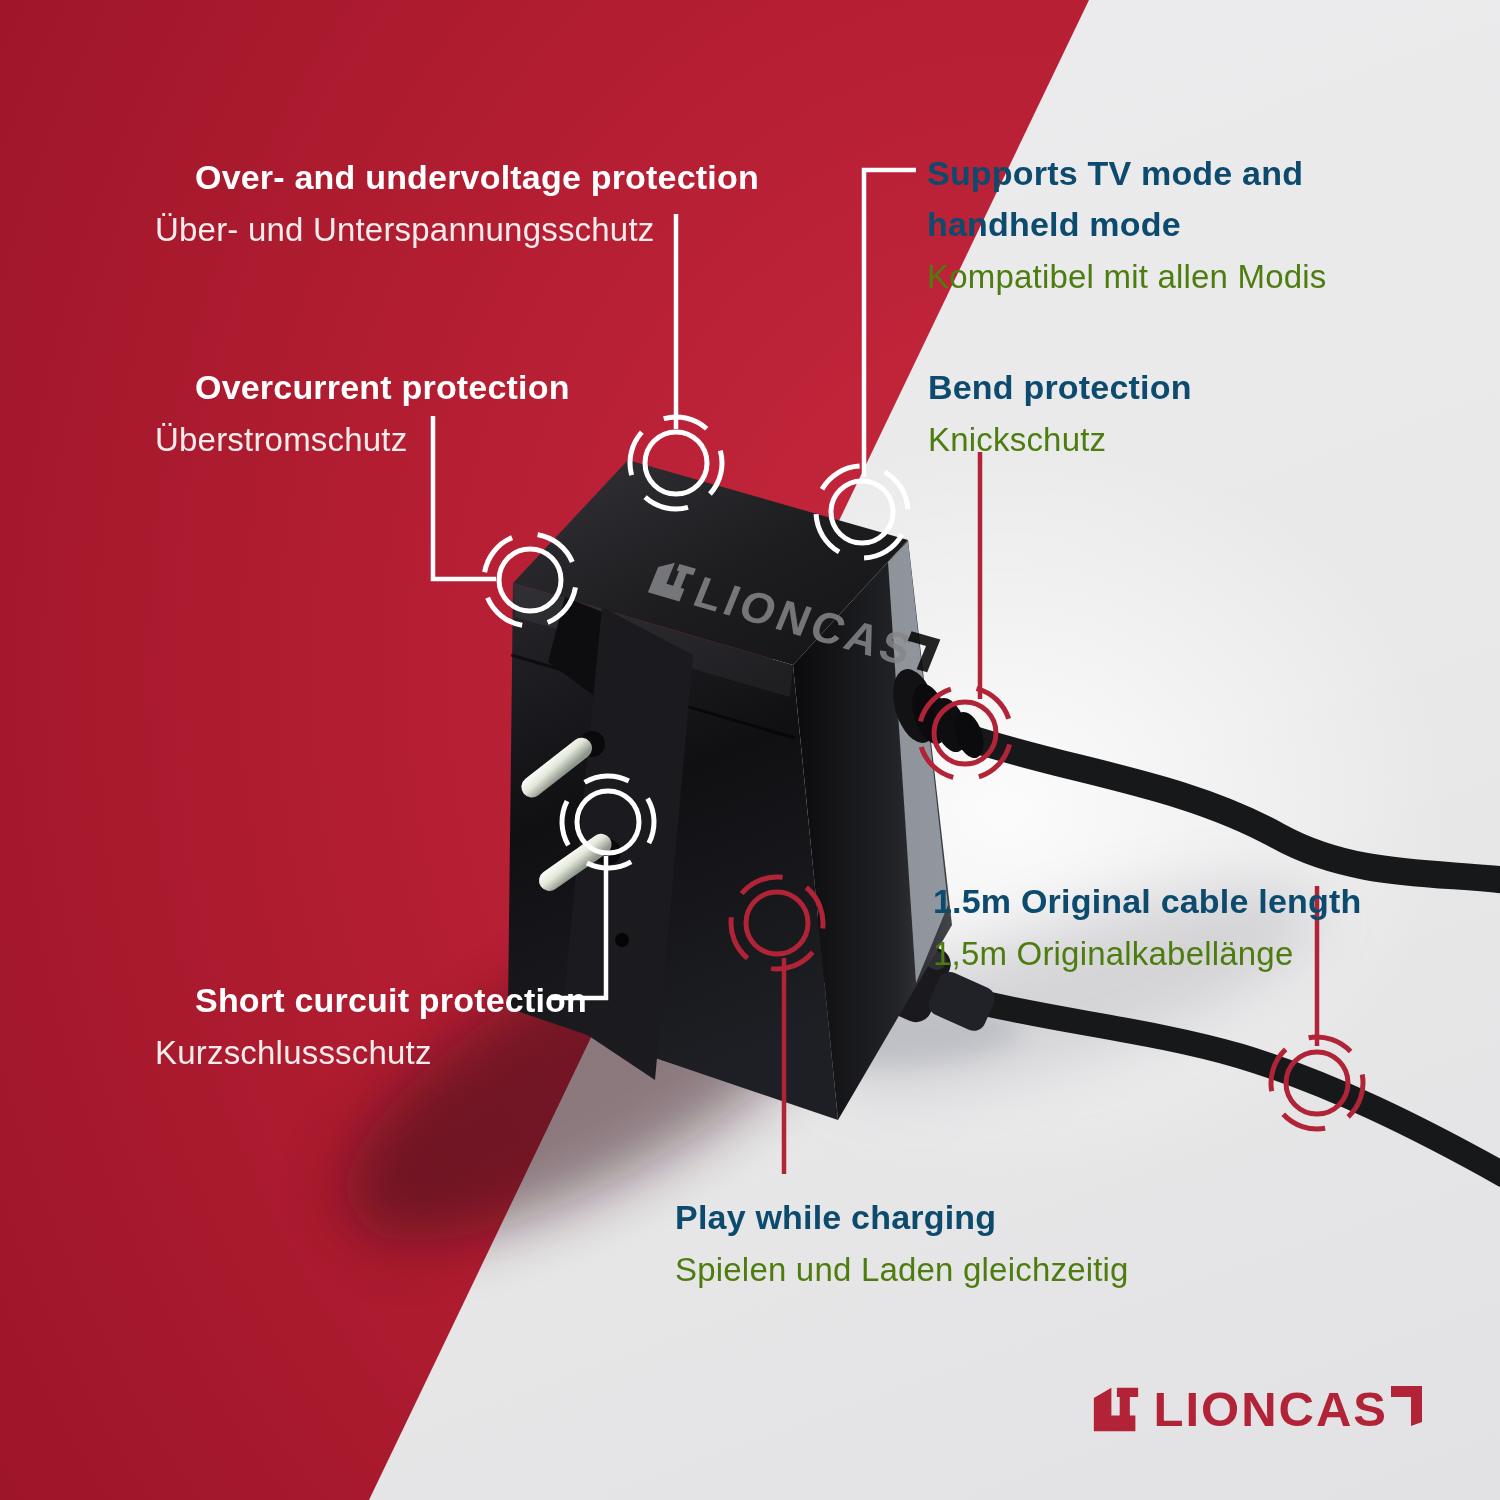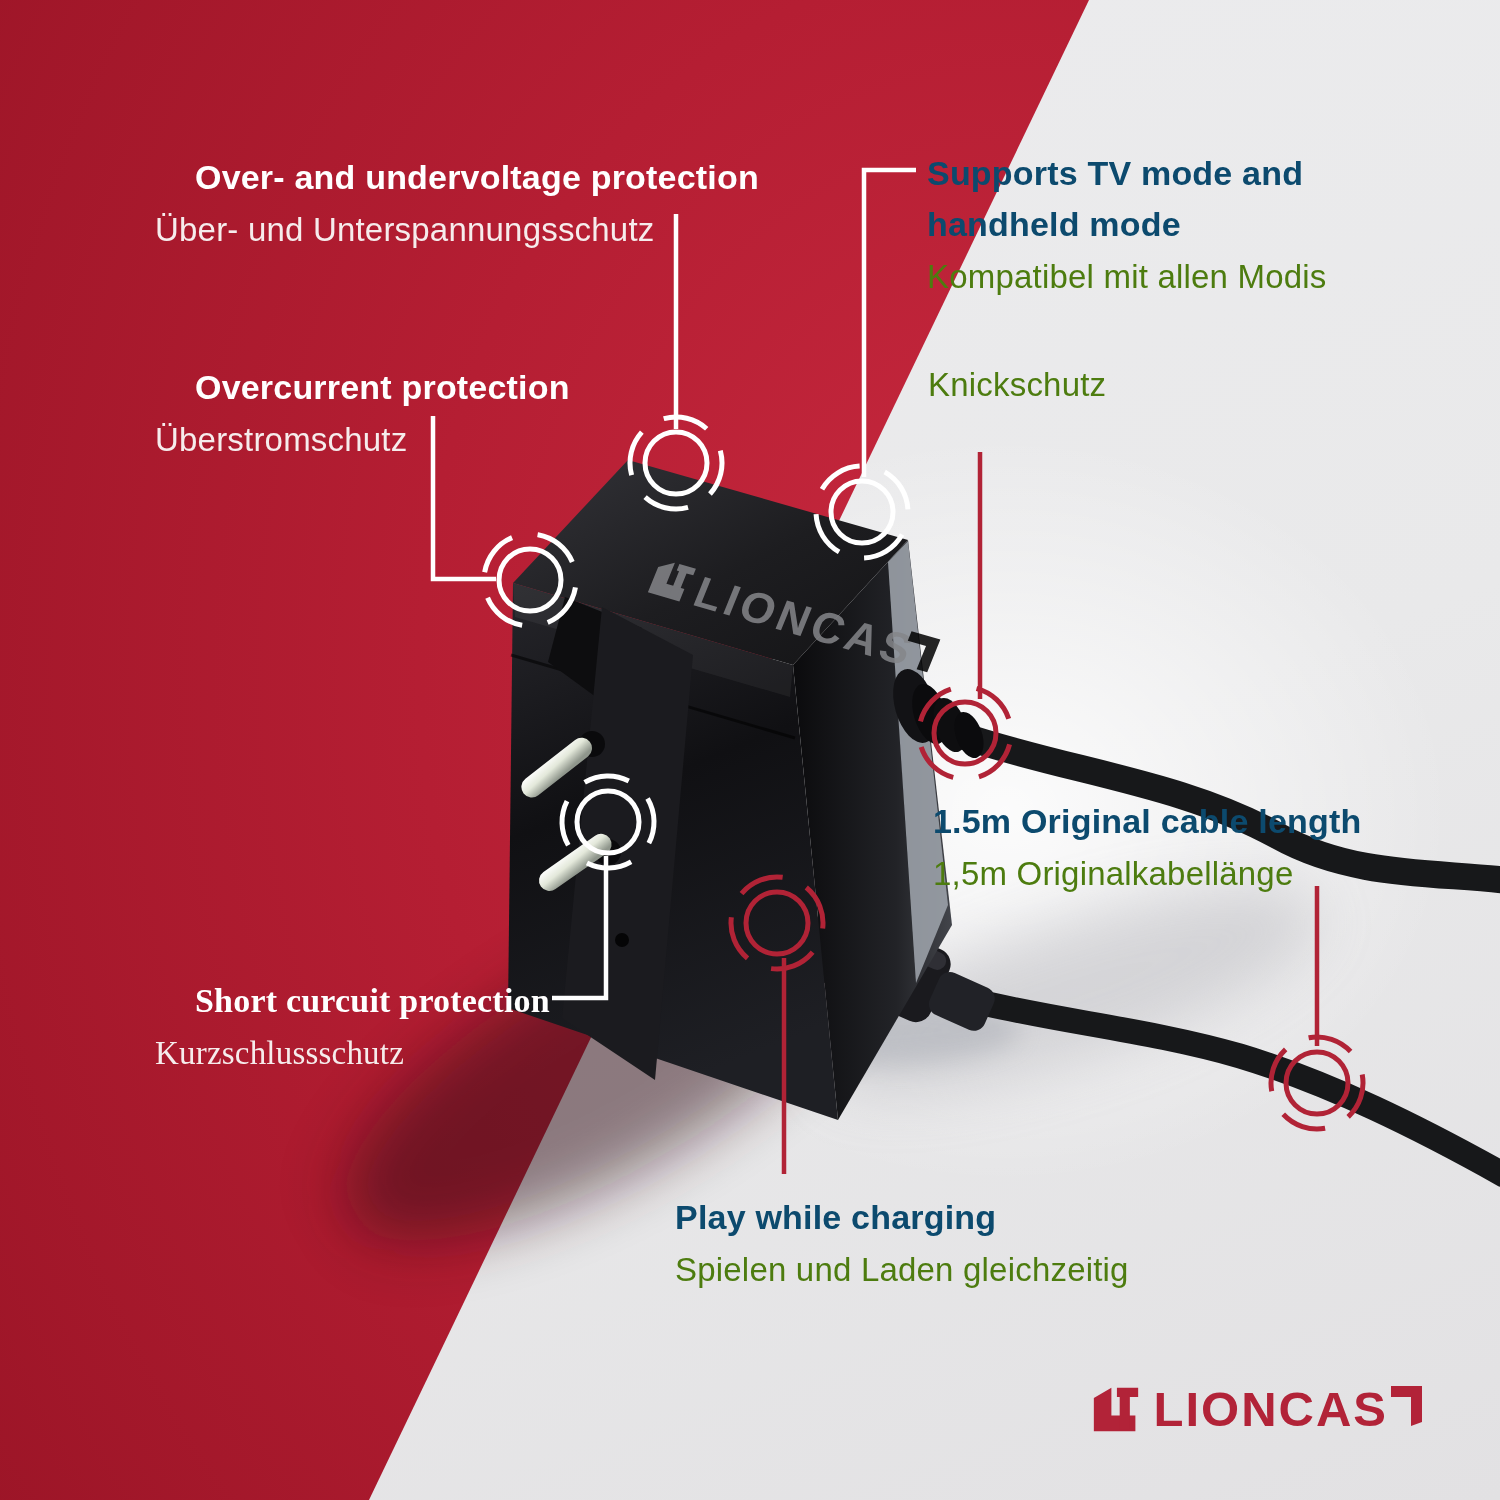--- a/index.html
+++ b/index.html
@@ -27,22 +27,22 @@
   }
   .callout p{margin:0;font-size:33px;font-weight:400;line-height:1.4;letter-spacing:.2px;}
   .light-on-red h3{color:#ffffff;margin-left:40px;}
   .light-on-red p{color:#f6ecec;}
   .red-on-light h3{color:#0c4a6e;}
   .red-on-light p{color:#4d7c0f;}
   .c-overvoltage{left:155px;top:152px;}
   .c-tvmode{left:927px;top:148px;}
   .c-overcurrent{left:155px;top:362px;}
   .c-bend{left:928px;top:362px;}
-  .c-cablelength{left:933px;top:796px;}
-  .c-shortcircuit{left:155px;top:975px;font-family:Liberation Serif, serif;}
+  .c-cablelength{left:933px;top:876px;}
+  .c-shortcircuit{left:155px;top:975px;}
   .c-playcharging{left:675px;top:1192px;}
   .brand{
     position:absolute;right:78px;bottom:66px;
     display:flex;align-items:center;gap:14px;color:#b22338;
   }
   .brand .wordmark{
     font-size:49px;font-weight:bold;letter-spacing:2px;line-height:1;
     display:flex;align-items:flex-start;
   }
 </style>
@@ -189,20 +189,21 @@
 handheld mode</h3>
     <p>Kompatibel mit allen Modis</p>
   </div>
 
   <div class="callout light-on-red c-overcurrent">
     <h3>Overcurrent protection</h3>
     <p>Überstromschutz</p>
   </div>
 
   <div class="callout red-on-light c-bend">
+    <h3>Bend protection</h3>
     <p>Knickschutz</p>
   </div>
 
   <div class="callout red-on-light c-cablelength">
     <h3>1.5m Original cable length</h3>
     <p>1,5m Originalkabellänge</p>
   </div>
 
   <div class="callout light-on-red c-shortcircuit">
     <h3>Short curcuit protection</h3>

